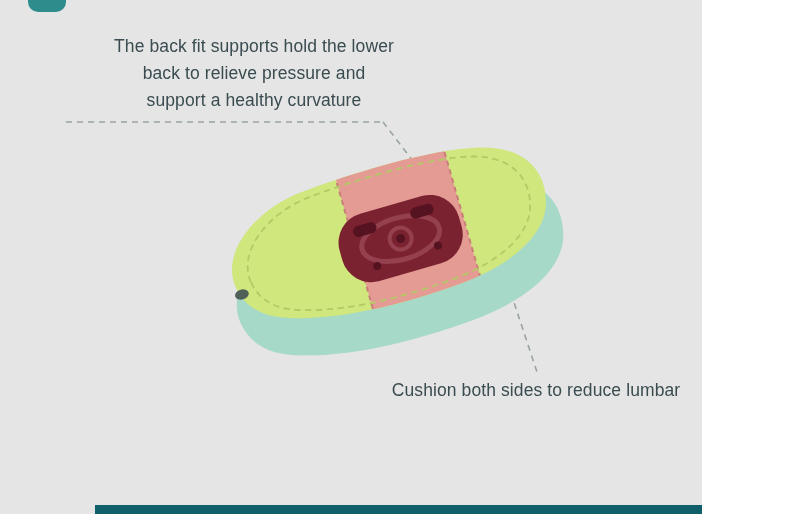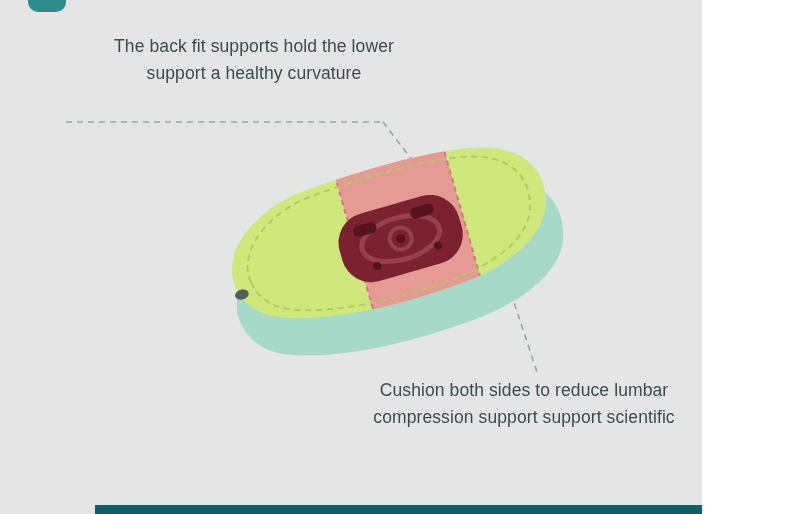--- a/index.html
+++ b/index.html
@@ -27,21 +27,21 @@
   .annotation {
     position: absolute;
     text-align: center;
     color: #3a4c50;
     font-size: 17.5px;
     line-height: 27px;
     font-weight: 400;
     letter-spacing: 0.1px;
   }
   .annotation-top  { left: 58px;  top: 33px;  width: 392px; }
-  .annotation-bottom { left: 324px; top: 377px; width: 400px; }
+  .annotation-bottom { left: 336px; top: 377px; width: 400px; }
   .footer-bar {
     position: absolute;
     left: 95px; top: 505px;
     width: 695px; height: 9px;
     background: #0f5f6a;
   }
 </style>
 </head>
 <body>
 
@@ -84,23 +84,23 @@
       <rect x="28" y="-22" width="24" height="11" rx="5.5" fill="#551220"></rect>
       <circle cx="-18" cy="24" r="4" fill="#551220"></circle>
       <circle cx="46" cy="21" r="4" fill="#551220"></circle>
 
       <ellipse cx="-156" cy="14" rx="7" ry="5" fill="#4f6158"></ellipse>
     </g>
   </svg>
 
   <div class="annotation annotation-top">
     <div>The back fit supports hold the lower</div>
+    <div>back to relieve pressure and</div>
     <div>support a healthy curvature</div>
   </div>
 
   <div class="annotation annotation-bottom">
     <div>Cushion both sides to reduce lumbar</div>
-    <div>compression support support scientific</div>
   </div>
 
   <div class="footer-bar"></div>
 
 </div>
 
 </body></html>

